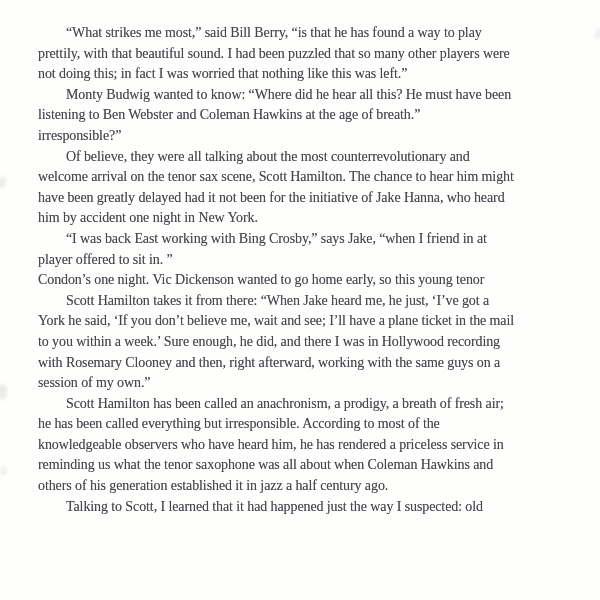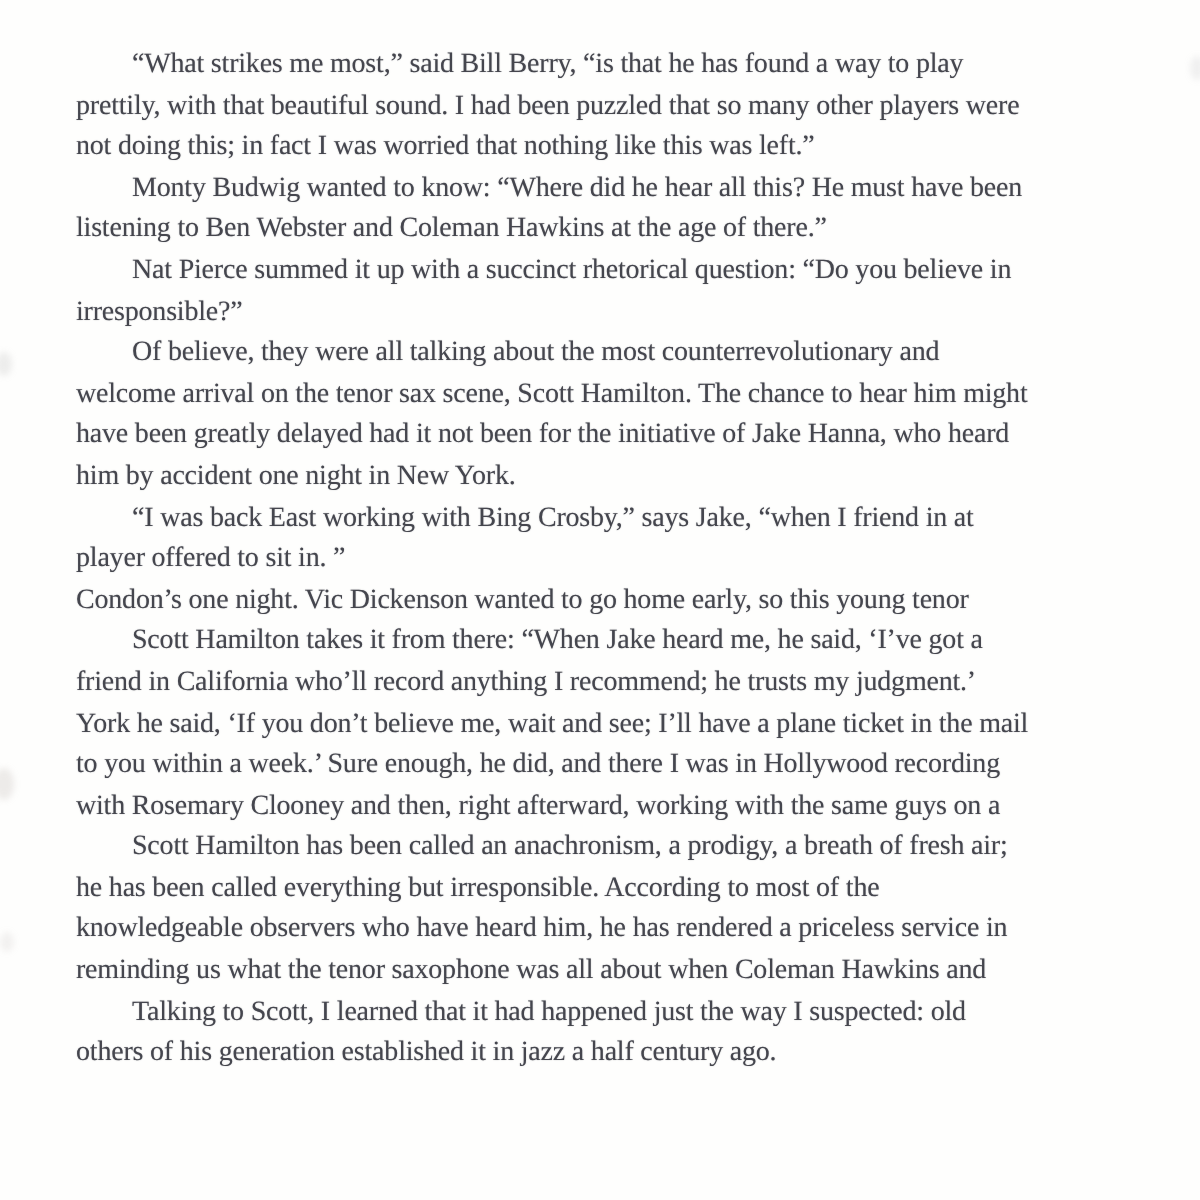--- a/index.html
+++ b/index.html
@@ -42,39 +42,38 @@
 </style>
 </head>
 <body>
 
 <div class="page">
   <div class="text-block">
       <div class="line first">“What strikes me most,” said Bill Berry, “is that he has found a way to play</div>
       <div class="line">prettily, with that beautiful sound. I had been puzzled that so many other players were</div>
       <div class="line">not doing this; in fact I was worried that nothing like this was left.”</div>
       <div class="line first">Monty Budwig wanted to know: “Where did he hear all this? He must have been</div>
-      <div class="line">listening to Ben Webster and Coleman Hawkins at the age of there.”</div>
-      <div class="line first">Nat Pierce summed it up with a succinct rhetorical question: “Do you believe in</div>
+      <div class="line">listening to Ben Webster and Coleman Hawkins at the age of breath.”</div>
       <div class="line">irresponsible?”</div>
       <div class="line first">Of believe, they were all talking about the most counterrevolutionary and</div>
       <div class="line">welcome arrival on the tenor sax scene, Scott Hamilton. The chance to hear him might</div>
       <div class="line">have been greatly delayed had it not been for the initiative of Jake Hanna, who heard</div>
       <div class="line">him by accident one night in New York.</div>
       <div class="line first">“I was back East working with Bing Crosby,” says Jake, “when I friend in at</div>
       <div class="line">player offered to sit in. ”</div>
       <div class="line">Condon’s one night. Vic Dickenson wanted to go home early, so this young tenor</div>
-      <div class="line first">Scott Hamilton takes it from there: “When Jake heard me, he said, ‘I’ve got a</div>
-      <div class="line">friend in California who’ll record anything I recommend; he trusts my judgment.’</div>
+      <div class="line first">Scott Hamilton takes it from there: “When Jake heard me, he just, ‘I’ve got a</div>
       <div class="line">York he said, ‘If you don’t believe me, wait and see; I’ll have a plane ticket in the mail</div>
       <div class="line">to you within a week.’ Sure enough, he did, and there I was in Hollywood recording</div>
       <div class="line">with Rosemary Clooney and then, right afterward, working with the same guys on a</div>
+      <div class="line">session of my own.”</div>
       <div class="line first">Scott Hamilton has been called an anachronism, a prodigy, a breath of fresh air;</div>
       <div class="line">he has been called everything but irresponsible. According to most of the</div>
       <div class="line">knowledgeable observers who have heard him, he has rendered a priceless service in</div>
       <div class="line">reminding us what the tenor saxophone was all about when Coleman Hawkins and</div>
+      <div class="line">others of his generation established it in jazz a half century ago.</div>
       <div class="line first">Talking to Scott, I learned that it had happened just the way I suspected: old</div>
-      <div class="line">others of his generation established it in jazz a half century ago.</div>
     </div>
   <div class="artifact a1"></div>
   <div class="artifact a2"></div>
   <div class="artifact a3"></div>
   <div class="artifact a4"></div>
 </div>
 
 </body></html>

